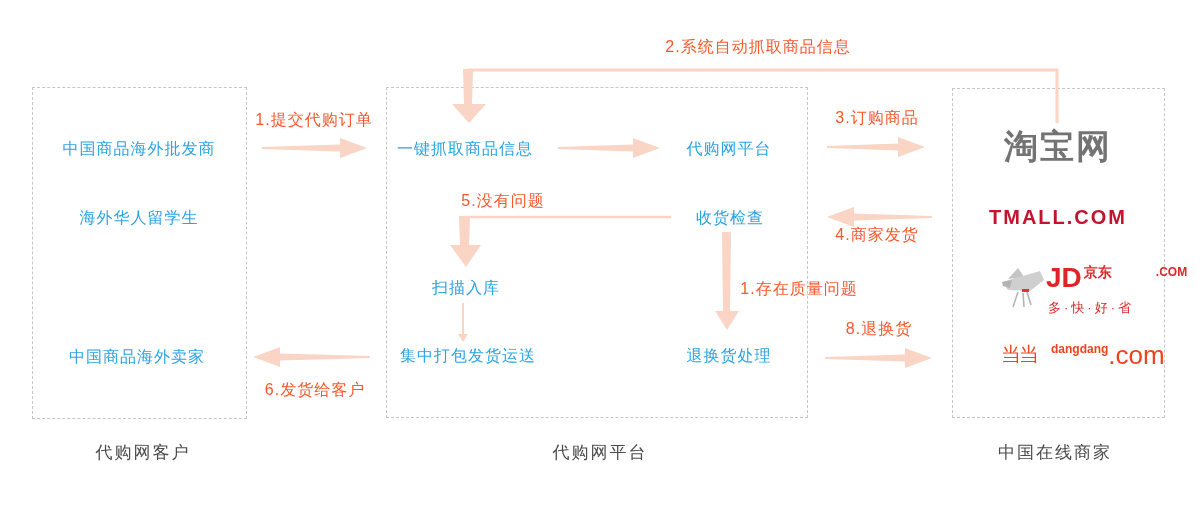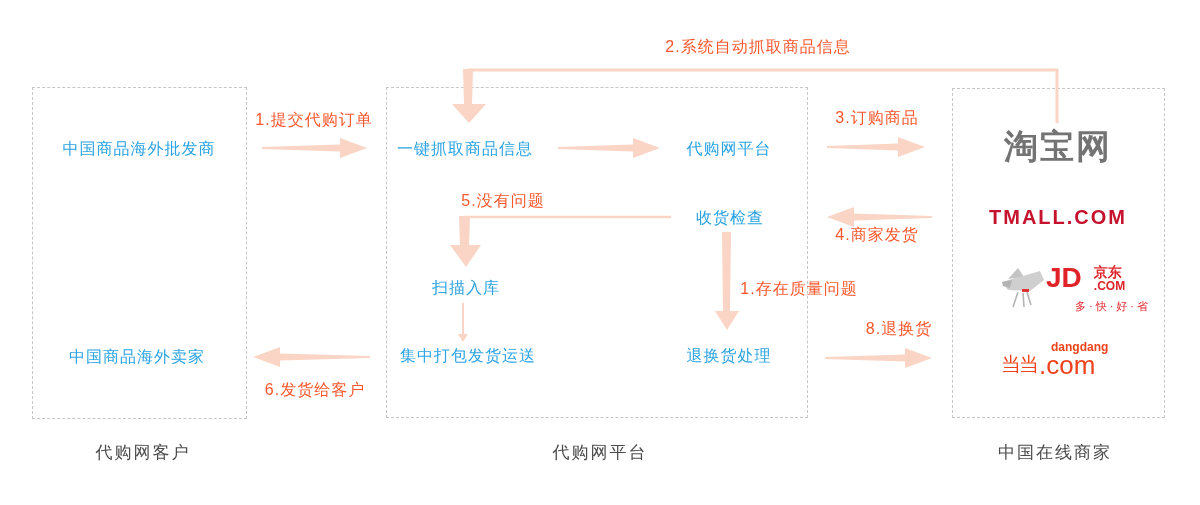--- a/index.html
+++ b/index.html
@@ -29,29 +29,29 @@
   .taobao{
     position:absolute;transform:translate(-50%,-50%);
     color:#737373;font-size:34px;font-weight:bold;letter-spacing:2px;white-space:nowrap;
   }
   .tmall{
     position:absolute;transform:translate(-50%,-50%);
     color:#c5122d;font-size:20px;font-weight:bold;letter-spacing:2px;white-space:nowrap;
   }
   .jd-logo{position:absolute;display:flex;align-items:flex-start;color:#df2328;}
   .jd-big{font-size:28px;font-weight:bold;line-height:26px;}
-  .jd-stack{display:flex;flex-direction:column;margin-left:12px;}
+  .jd-stack{display:flex;flex-direction:row;margin-left:2px;gap:44px;}
   .jd-cn{font-size:14px;font-weight:bold;line-height:14px;}
   .jd-com{font-size:12px;font-weight:bold;line-height:12px;margin-top:1px;}
   .jd-slogan{
-    position:absolute;color:#df2328;font-size:11px;letter-spacing:3px;white-space:nowrap;margin-left:27px;
+    position:absolute;color:#df2328;font-size:13px;letter-spacing:3px;white-space:nowrap;
   }
   .dd-logo{position:absolute;display:flex;align-items:flex-end;color:#f0431b;}
   .dd-cn{font-size:20px;font-weight:normal;letter-spacing:-2px;line-height:26px;}
-  .dd-right{display:flex;flex-direction:column;margin-left:2px;}
+  .dd-right{display:flex;flex-direction:row;margin-left:2px;}
   .dd-latin{font-size:12px;font-weight:bold;line-height:12px;margin-left:12px;}
   .dd-com{font-size:26px;line-height:24px;}
 </style>
 </head>
 <body>
 
 <div id="stage">
 
   <div class="dashed-box" style="left:32px;top:87px;width:213px;height:330px;"></div>
   <div class="dashed-box" style="left:386px;top:87px;width:420px;height:329px;"></div>
@@ -100,39 +100,40 @@
       <polygon class="arrow" points="722,232 731,232 730,312 723,312"></polygon>
       <polygon class="arrow" points="715,311 739,311 727,330"></polygon>
     </g>
 
     <g>
       <polygon class="arrow" points="825,357 905,354.5 905,348 932,358 905,368 905,361.5 825,359"></polygon>
     </g>
   </svg>
 
   <div class="node" style="left:139px;top:149px;">中国商品海外批发商</div>
+  <div class="node" style="left:139px;top:218px;">海外华人留学生</div>
   <div class="node" style="left:137px;top:357px;">中国商品海外卖家</div>
   <div class="caption" style="left:143px;top:452px;">代购网客户</div>
 
   <div class="node" style="left:465px;top:149px;">一键抓取商品信息</div>
   <div class="node" style="left:729px;top:149px;">代购网平台</div>
   <div class="node" style="left:730px;top:218px;">收货检查</div>
   <div class="node" style="left:466px;top:288px;">扫描入库</div>
   <div class="node" style="left:468px;top:356px;">集中打包发货运送</div>
   <div class="node" style="left:729px;top:356px;">退换货处理</div>
   <div class="caption" style="left:600px;top:452px;">代购网平台</div>
 
   <div class="step" style="left:314px;top:120px;">1.提交代购订单</div>
   <div class="step" style="left:758px;top:47px;">2.系统自动抓取商品信息</div>
   <div class="step" style="left:877px;top:118px;">3.订购商品</div>
   <div class="step" style="left:877px;top:188px;margin-top:47px;">4.商家发货</div>
   <div class="step" style="left:503px;top:201px;">5.没有问题</div>
   <div class="step" style="left:315px;top:390px;">6.发货给客户</div>
   <div class="step" style="left:799px;top:289px;">1.存在质量问题</div>
-  <div class="step" style="left:879px;top:329px;margin-left:20px;">8.退换货</div>
+  <div class="step" style="left:879px;top:329px;">8.退换货</div>
 
   <div class="taobao" style="left:1058px;top:147px;">淘宝网</div>
   <div class="tmall" style="left:1058px;top:217px;">TMALL.COM</div>
 
   <div class="jd-logo" style="left:1000px;top:265px;">
     <svg width="46" height="44" viewBox="0 0 46 44">
       <polygon points="8,14 18,3 24,12" fill="#c3c3c3"></polygon>
       <polygon points="2,17 40,6 44,15 30,26 8,25" fill="#cfcfcf"></polygon>
       <polygon points="2,17 12,15 10,23 3,21" fill="#b3b3b3"></polygon>
       <rect x="22" y="24" width="7" height="3" fill="#d33"></rect>

